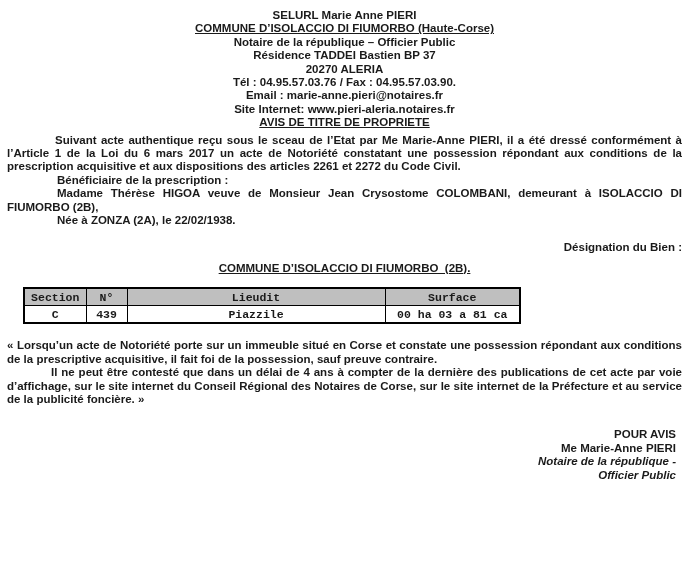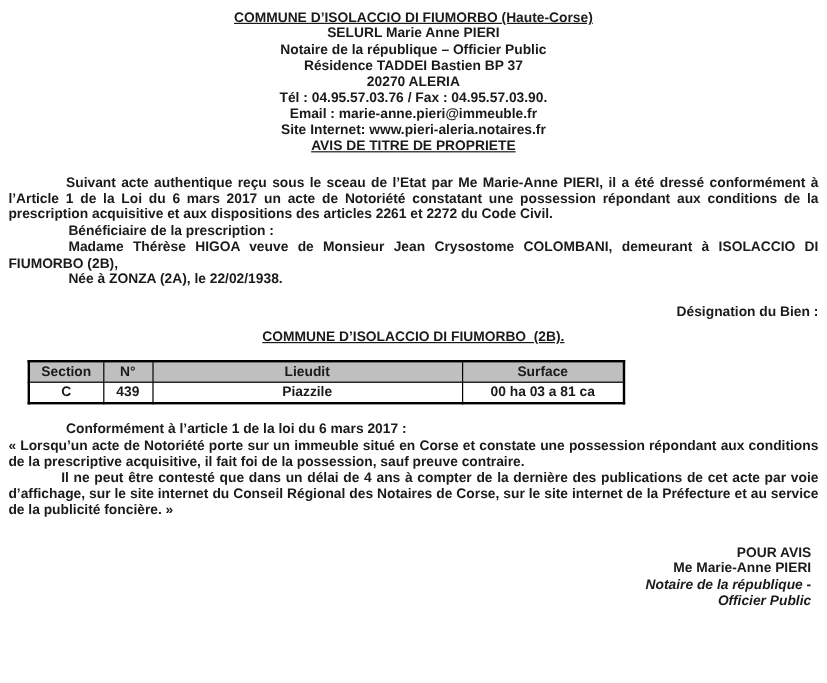--- a/index.html
+++ b/index.html
@@ -24,30 +24,31 @@
   .center { text-align: center; }
   .u { text-decoration: underline; }
   .hline { white-space: pre-wrap; }
   .para {
     text-align: justify;
     text-indent: 48px;
     margin: 0;
   }
   .para.noindent { text-indent: 0; }
   .indent { margin-left: 50px; }
-  .intro-para { margin-top: 17px; }
+  .intro-para { margin-top: 4px; }
   .designation-label { margin-top: 13px; text-align: right; }
   .designation-heading { margin-top: 8px; }
   .parcel-para { margin-top: 14px; }
   .cadastre-table {
     border-collapse: collapse;
     table-layout: fixed;
     margin: 12px 0 0 16px;
     border: 2px solid #000000;
     font-size: 11.5px;
+    font-family: Liberation Mono, monospace;
   }
   .cadastre-table th, .cadastre-table td {
     border: 1px solid #000000;
     text-align: center;
     vertical-align: middle;
     padding: 1px 2px;
     height: 14px;
     font-weight: bold;
     color: #1a1a1a;
   }
@@ -63,27 +64,27 @@
     padding-right: 6px;
   }
   .italic { font-style: italic; }
 </style>
 </head>
 <body>
 
 <div class="page">
 
   <div class="center">
+    <div class="hline">SELURL Marie Anne PIERI</div>
     <div class="hline u">COMMUNE D’ISOLACCIO DI FIUMORBO (Haute-Corse)</div>
-    <div class="hline">SELURL Marie Anne PIERI</div>
     <div class="hline">Notaire de la république – Officier Public</div>
     <div class="hline">Résidence TADDEI Bastien BP 37</div>
     <div class="hline">20270 ALERIA</div>
     <div class="hline">Tél : 04.95.57.03.76 / Fax : 04.95.57.03.90.</div>
-    <div class="hline">Email : marie-anne.pieri@immeuble.fr</div>
+    <div class="hline">Email : marie-anne.pieri@notaires.fr</div>
     <div class="hline">Site Internet: www.pieri-aleria.notaires.fr</div>
     <div class="hline u">AVIS DE TITRE DE PROPRIETE</div>
   </div>
 
   <p class="para intro-para">Suivant acte authentique reçu sous le sceau de l’Etat par Me Marie-Anne PIERI, il a été dressé conformément à l’Article 1 de la Loi du 6 mars 2017 un acte de Notoriété constatant une possession répondant aux conditions de la prescription acquisitive et aux dispositions des articles 2261 et 2272 du Code Civil.</p>
 
   <div class="indent">Bénéficiaire de la prescription :</div>
   <p class="para" style="text-indent:50px">Madame Thérèse HIGOA veuve de Monsieur Jean Crysostome COLOMBANI, demeurant à ISOLACCIO DI FIUMORBO (2B),</p>
   <div class="indent">Née à ZONZA (2A), le 22/02/1938.</div>
 
@@ -112,21 +113,20 @@
       <tr>
         <td>C</td>
         <td>439</td>
         <td>Piazzile</td>
         <td>00 ha 03 a 81 ca</td>
       </tr>
     </tbody>
   </table>
 
   <div class="legal-block">
-    <div class="indent" style="margin-left:48px">Conformément à l’article 1 de la loi du 6 mars 2017 :</div>
     <p class="para noindent">« Lorsqu’un acte de Notoriété porte sur un immeuble situé en Corse et constate une possession répondant aux conditions de la prescriptive acquisitive, il fait foi de la possession, sauf preuve contraire.</p>
     <p class="para" style="text-indent:44px">Il ne peut être contesté que dans un délai de 4 ans à compter de la dernière des publications de cet acte par voie d’affichage, sur le site internet du Conseil Régional des Notaires de Corse, sur le site internet de la Préfecture et au service de la publicité foncière. »</p>
   </div>
 
   <div class="signature">
     <div>POUR AVIS</div>
     <div>Me Marie-Anne PIERI</div>
     <div class="italic">Notaire de la république -</div>
     <div class="italic">Officier Public</div>
   </div>

